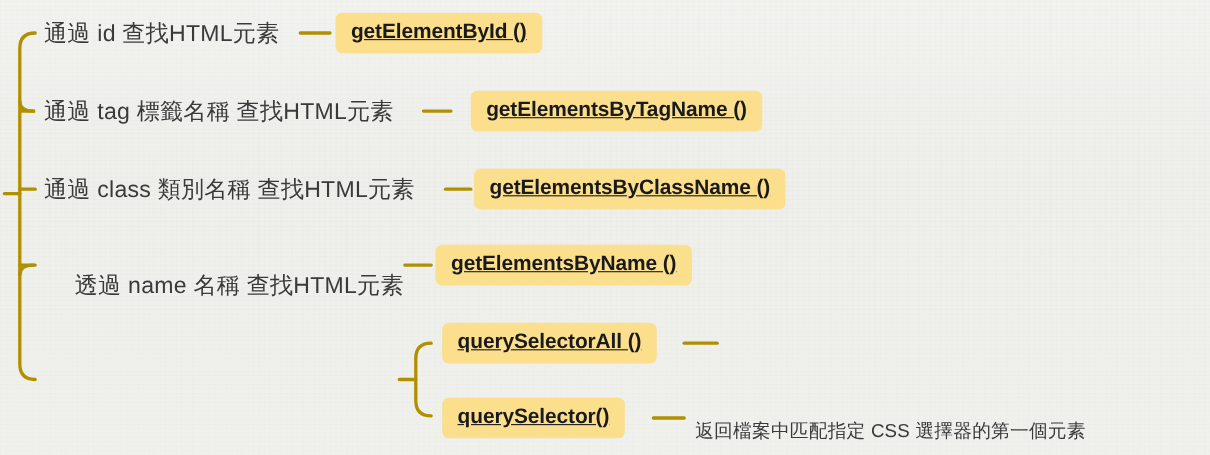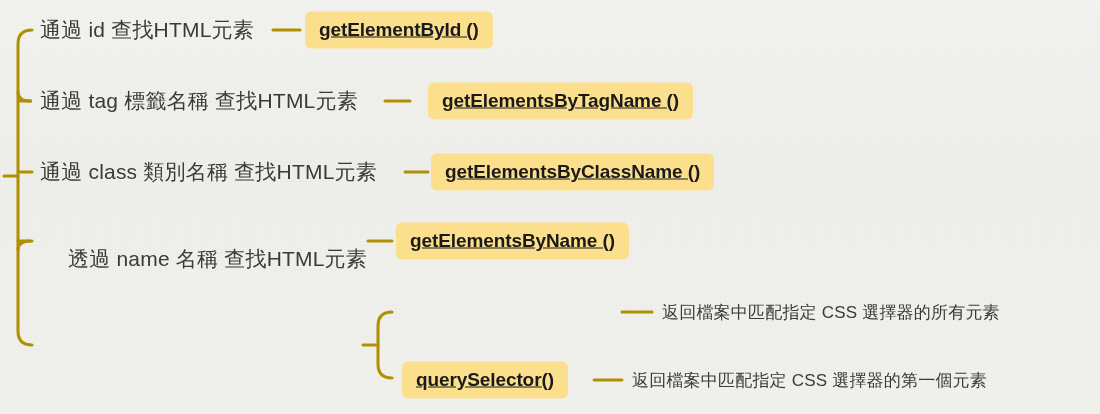--- a/index.html
+++ b/index.html
@@ -90,18 +90,18 @@
   <div class="node label" style="left:40px;top:101px;">通過 tag 標籤名稱 查找HTML元素</div>
   <div class="node pill" style="left:428px;top:101px;">getElementsByTagName ()</div>
 
   <div class="node label" style="left:40px;top:172px;">通過 class 類別名稱 查找HTML元素</div>
   <div class="node pill" style="left:431px;top:172px;">getElementsByClassName ()</div>
 
   <div class="node label" style="left:40px;top:259px;margin-left:28px;">透過 name 名稱 查找HTML元素</div>
   <div class="node pill" style="left:396px;top:241px;text-align:center;">getElementsByName ()</div>
 
 
-  <div class="node desc" style="left:662px;top:312px;">返回檔案中匹配指定 CSS 選擇器的所有元素</div>
+  <div class="node pill" style="left:402px;top:312px;">querySelectorAll ()</div>
 
   <div class="node pill" style="left:402px;top:380px;text-align:center;">querySelector()</div>
-  <div class="node desc" style="left:632px;top:380px;">返回檔案中匹配指定 CSS 選擇器的第一個元素</div>
+  <div class="node desc" style="left:632px;top:392px;">返回檔案中匹配指定 CSS 選擇器的第一個元素</div>
 
 </div>
 
 </body></html>

